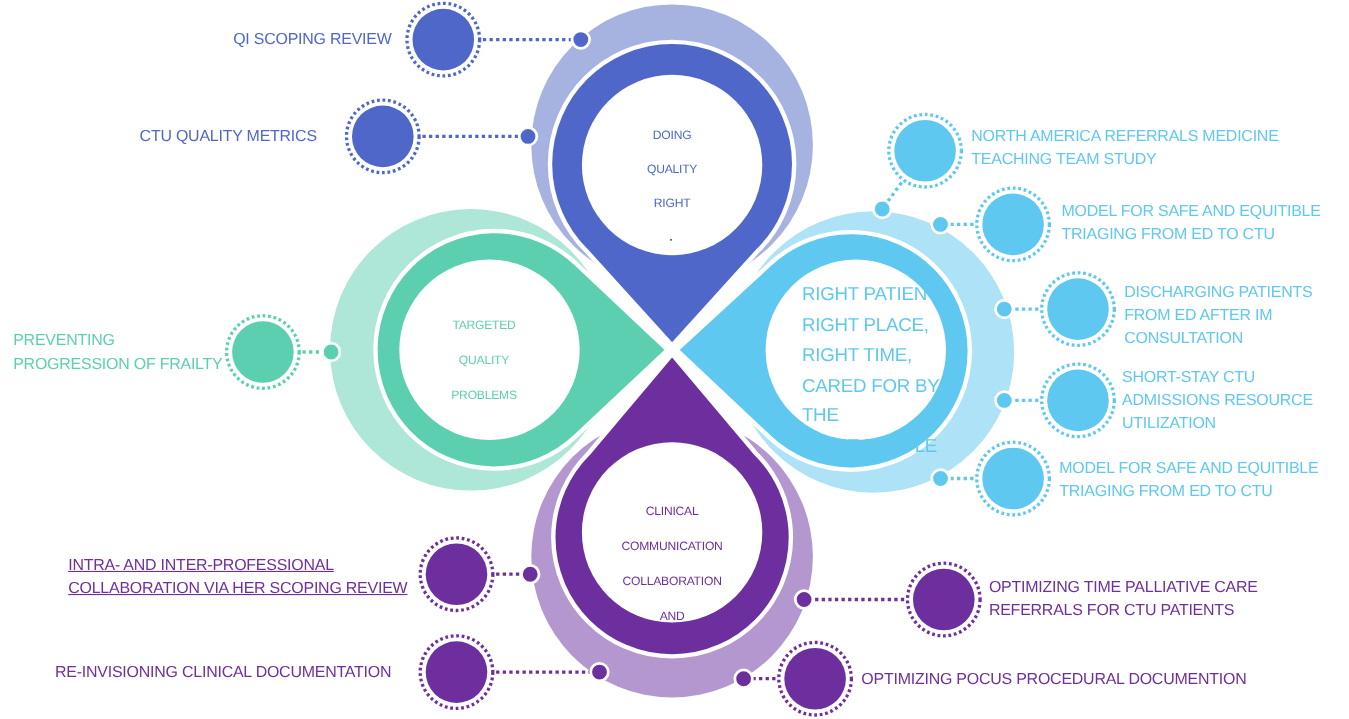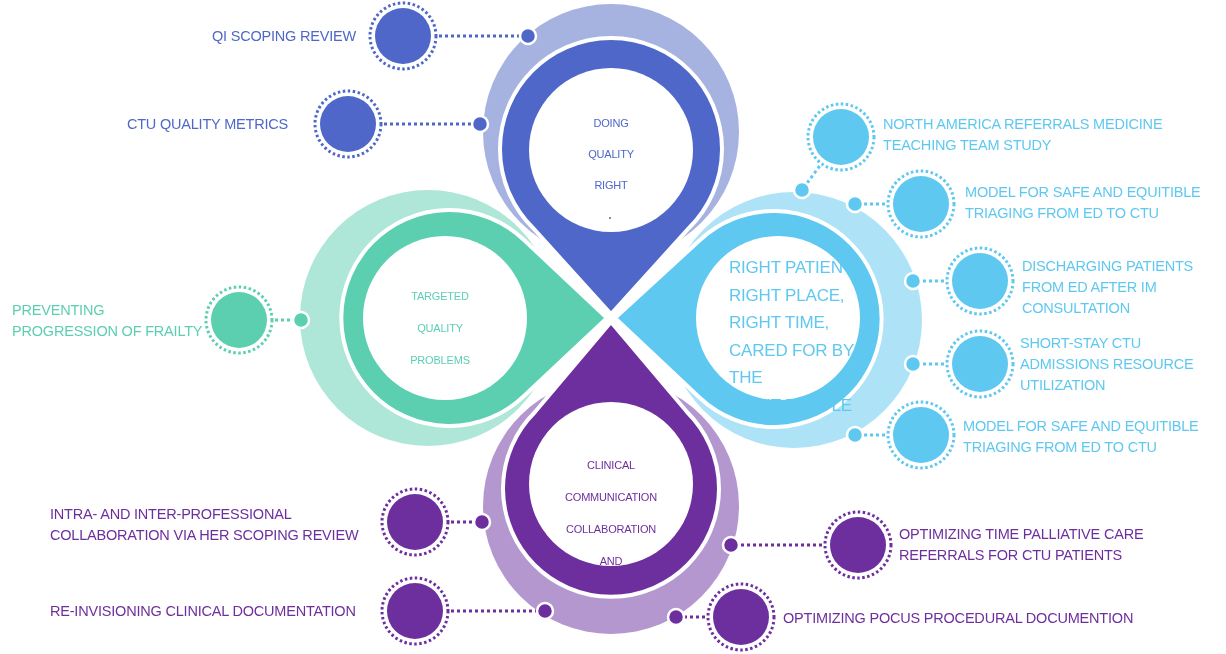--- a/index.html
+++ b/index.html
@@ -168,21 +168,21 @@
 </div>
 <div class="lbl cyan" style="left:1020px; top:333px;">
   <span>SHORT-STAY CTU</span>
   <span>ADMISSIONS RESOURCE</span>
   <span>UTILIZATION</span>
 </div>
 <div class="lbl cyan" style="left:963px; top:416px;">
   <span>MODEL FOR SAFE AND EQUITIBLE</span>
   <span>TRIAGING FROM ED TO CTU</span>
 </div>
-<div class="lbl purple" style="left:50px; top:504px;">
+<div class="lbl purple" style="left:62px; top:504px;text-decoration:underline;">
   <span>INTRA- AND INTER-PROFESSIONAL</span>
   <span>COLLABORATION VIA HER SCOPING REVIEW</span>
 </div>
 <div class="lbl purple" style="left:50px; top:601px;">
   <span>RE-INVISIONING CLINICAL DOCUMENTATION</span>
 </div>
 <div class="lbl purple" style="left:899px; top:524px;">
   <span>OPTIMIZING TIME PALLIATIVE CARE</span>
   <span>REFERRALS FOR CTU PATIENTS</span>
 </div>

